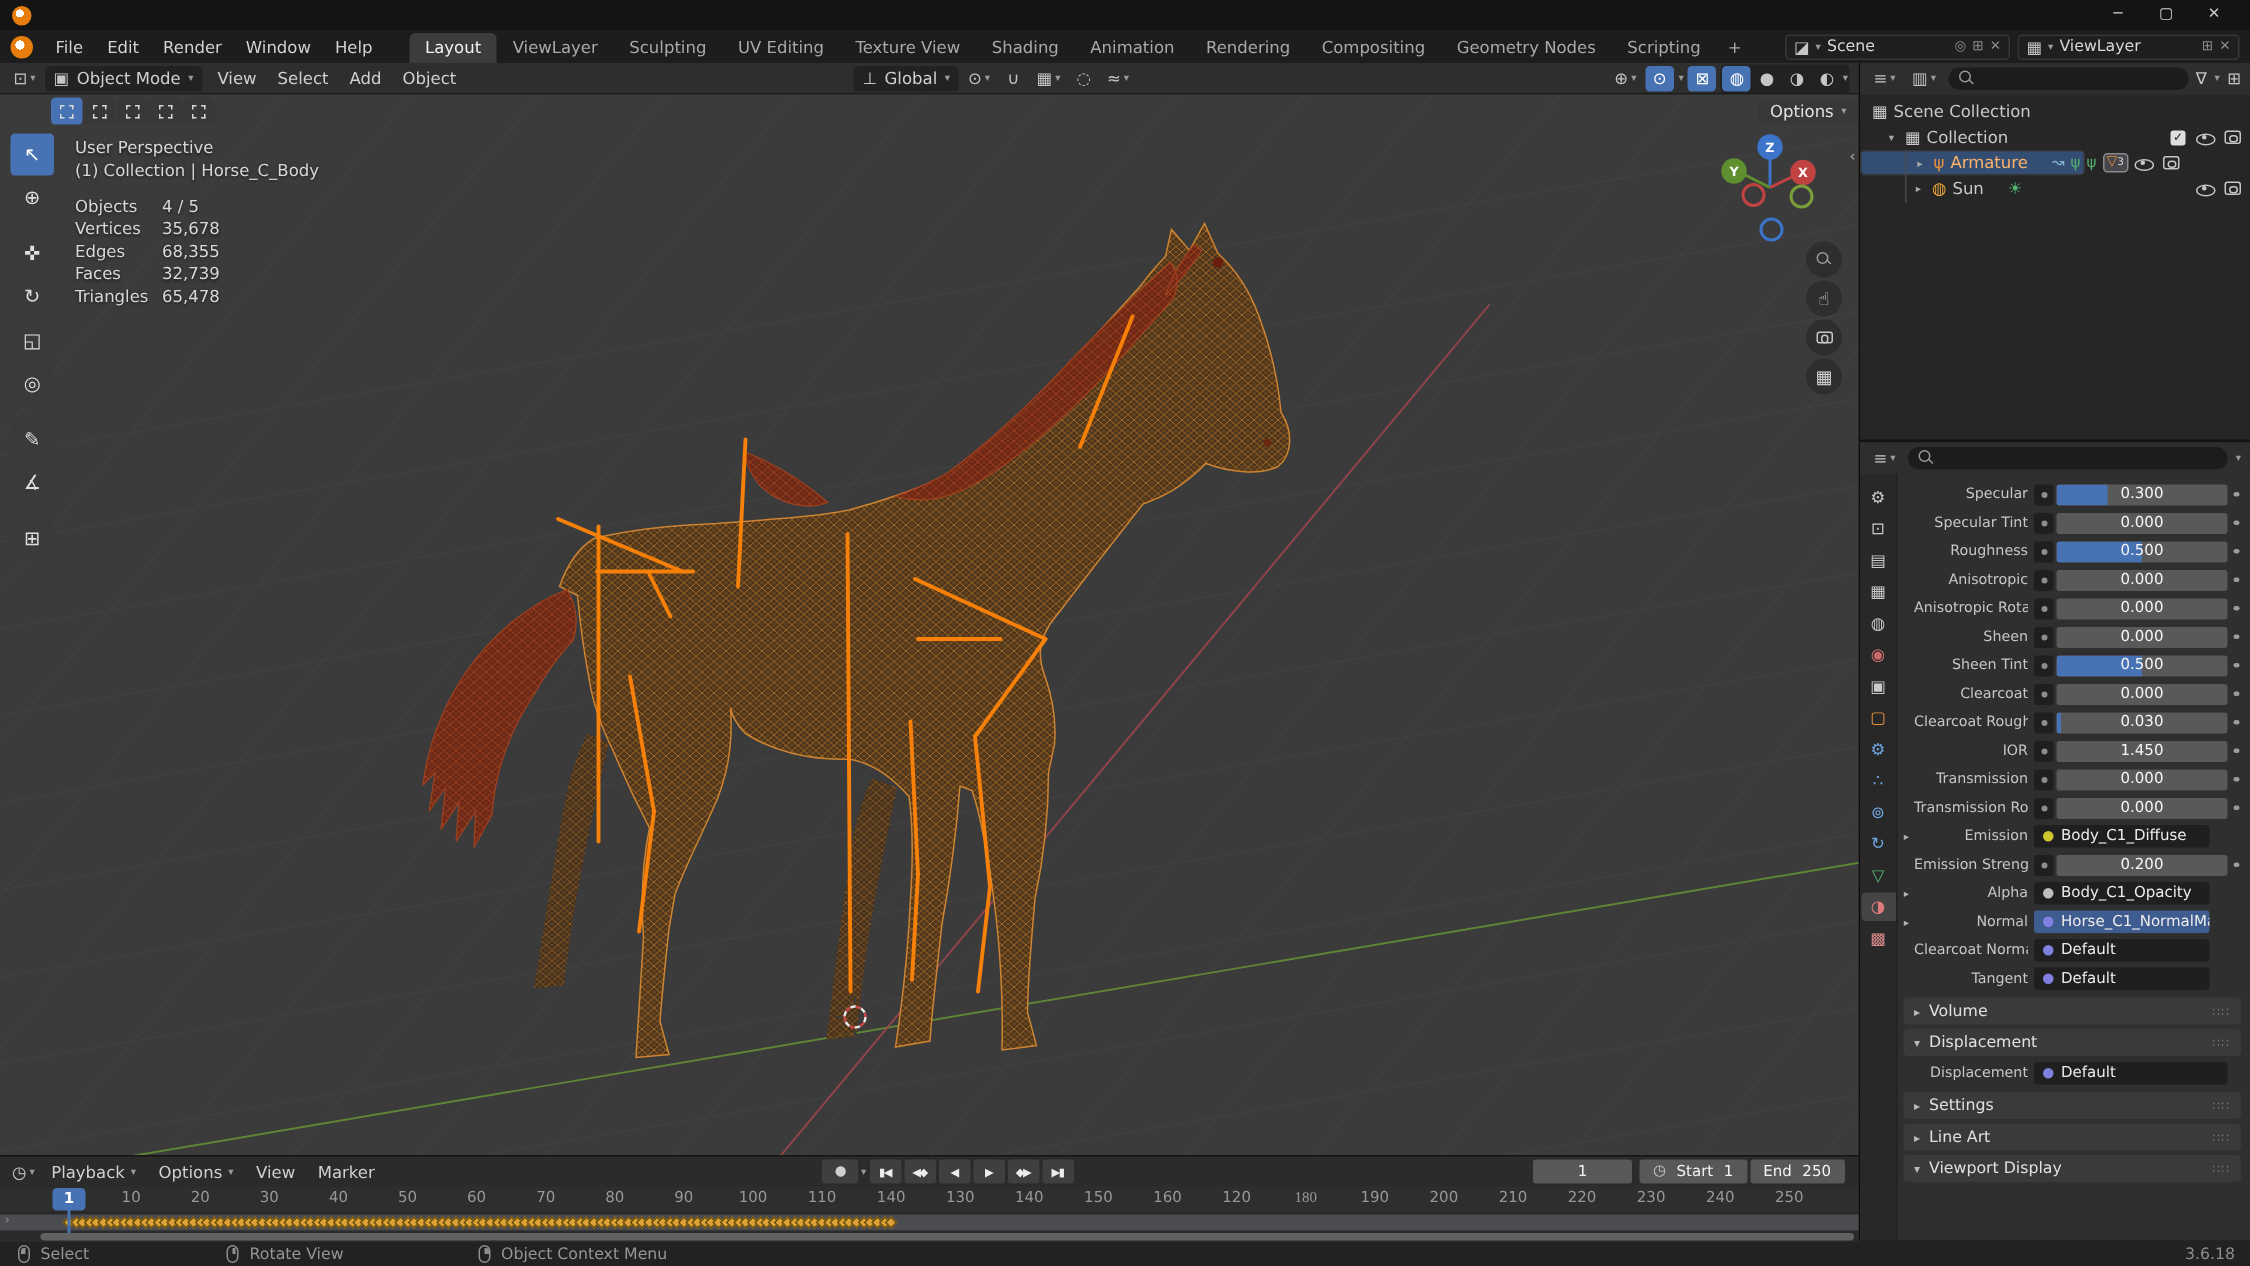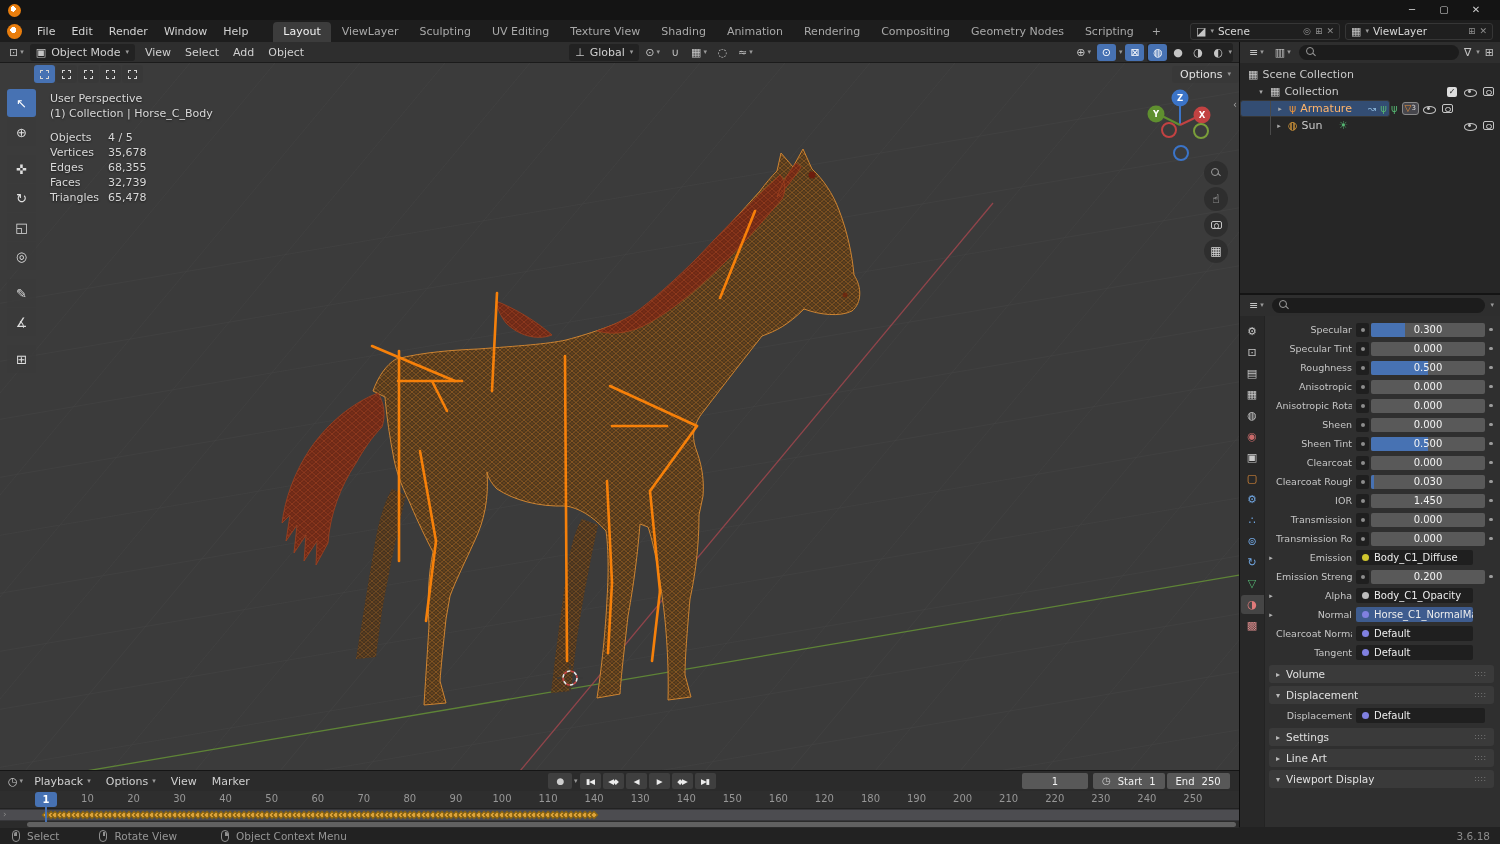--- a/index.html
+++ b/index.html
@@ -552,21 +552,21 @@
               <span class="tick" style="left: 409.874px;">80</span>
               <span class="tick" style="left: 455.934px;">90</span>
               <span class="tick" style="left: 501.994px;">100</span>
               <span class="tick" style="left: 548.054px;">110</span>
               <span class="tick" style="left: 594.114px;">140</span>
               <span class="tick" style="left: 640.174px;">130</span>
               <span class="tick" style="left: 686.234px;">140</span>
               <span class="tick" style="left: 732.294px;">150</span>
               <span class="tick" style="left: 778.354px;">160</span>
               <span class="tick" style="left: 824.414px;">120</span>
-              <span class="tick" style="left: 870.474px;">180</span>
+              <span class="tick" style="left: 870.474px; font-family: Liberation Serif, serif;">180</span>
               <span class="tick" style="left: 916.534px;">190</span>
               <span class="tick" style="left: 962.594px;">200</span>
               <span class="tick" style="left: 1008.65px;">210</span>
               <span class="tick" style="left: 1054.71px;">220</span>
               <span class="tick" style="left: 1100.77px;">230</span>
               <span class="tick" style="left: 1146.83px;">240</span>
               <span class="tick" style="left: 1192.89px;">250</span>
             </div>
           <div class="channel">
             <div class="summary" id="summary">
@@ -1013,23 +1013,23 @@
         </div>
       </div>
     </div>
   </div>
 
   <div class="statusbar">
     <span class="hint" style="margin-left:2px">
       <span class="i-mouse lmb"></span>
       <span>Select</span>
     </span>
-    <span class="hint" style="margin-left:40px">
+    <span class="hint" style="margin-left:92px">
       <span class="i-mouse mmb"></span>
       <span>Rotate View</span>
     </span>
-    <span class="hint" style="margin-left:44px">
+    <span class="hint" style="margin-left:90px">
       <span class="i-mouse rmb"></span>
       <span>Object Context Menu</span>
     </span>
     <span class="version">3.6.18</span>
   </div>
 </div>
 
 </body></html>

